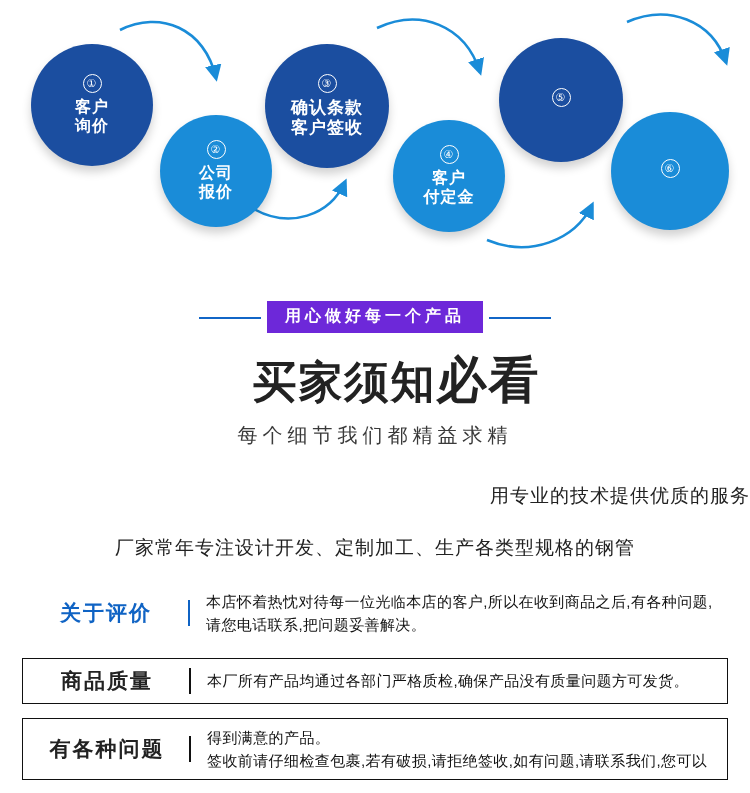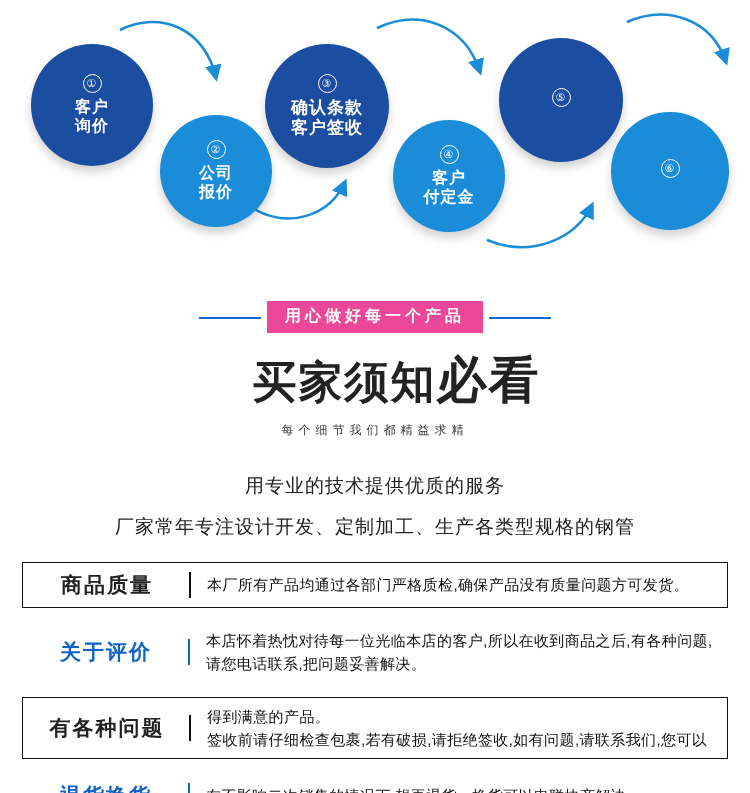--- a/index.html
+++ b/index.html
@@ -70,21 +70,21 @@
   }
 
   
   .headline-wrap {
     text-align: center;
     margin-top: 16px;
   }
   .ribbon {
     display: inline-block;
     position: relative;
-    background: #ec4899;
+    background: #6d28d9;
     color: #ffffff;
     font-size: 16px;
     letter-spacing: 4px;
     padding: 5px 18px 6px 18px;
     font-weight: bold;
   }
   .ribbon::before, .ribbon::after {
     content: "";
     position: absolute;
     top: 50%;
@@ -102,32 +102,32 @@
     letter-spacing: 2px;
     color: #222;
     margin-left: 43px;
   }
   .big-title .em {
     font-size: 50px;
     letter-spacing: 2px;
   }
   .sub-title {
     margin-top: 8px;
-    font-size: 12px;
+    font-size: 20px;
     letter-spacing: 5px;
     color: #3a3a3a;
   }
 
   .intro {
     margin-top: 34px;
     text-align: center;
     color: #222;
   }
-  .intro .l1 { font-size: 19px; letter-spacing: 1px; }
-  .intro .l2 { font-size: 19px; letter-spacing: 1px; margin-top: 15px; }
+  .intro .l1 { font-size: 19px; letter-spacing: 1px; text-align: right; }
+  .intro .l2 { font-size: 19px; letter-spacing: 1px; margin-top: 26px; }
 
   
   .notices {
     margin: 22px auto 0 auto;
     width: 706px;
   }
   .notice {
     position: relative;
     border: 1px solid #111;
     min-height: 46px;
@@ -230,35 +230,35 @@
     <div class="sub-title">每个细节我们都精益求精</div>
   </div>
 
   <div class="intro">
     <div class="l1">用专业的技术提供优质的服务</div>
     <div class="l2">厂家常年专注设计开发、定制加工、生产各类型规格的钢管</div>
   </div>
 
   <div class="notices">
 
+    <div class="notice noborder blue">
+      <div class="label">关于评价</div>
+      <div class="body">
+        <span class="line">本店怀着热忱对待每一位光临本店的客户,所以在收到商品之后,有各种问题,</span>
+        <span class="line">请您电话联系,把问题妥善解决。</span>
+      </div>
+    </div>
+
     <div class="notice">
       <div class="label">商品质量</div>
       <div class="body">
         <span class="line">本厂所有产品均通过各部门严格质检,确保产品没有质量问题方可发货。</span>
       </div>
     </div>
 
-    <div class="notice noborder blue">
-      <div class="label">关于评价</div>
-      <div class="body">
-        <span class="line">本店怀着热忱对待每一位光临本店的客户,所以在收到商品之后,有各种问题,</span>
-        <span class="line">请您电话联系,把问题妥善解决。</span>
-      </div>
-    </div>
-
     <div class="notice">
       <div class="label">有各种问题</div>
       <div class="body">
         <span class="line">得到满意的产品。</span>
         <span class="line">签收前请仔细检查包裹,若有破损,请拒绝签收,如有问题,请联系我们,您可以</span>
       </div>
     </div>
 
     <div class="notice noborder blue">
       <div class="label">退货换货</div>

